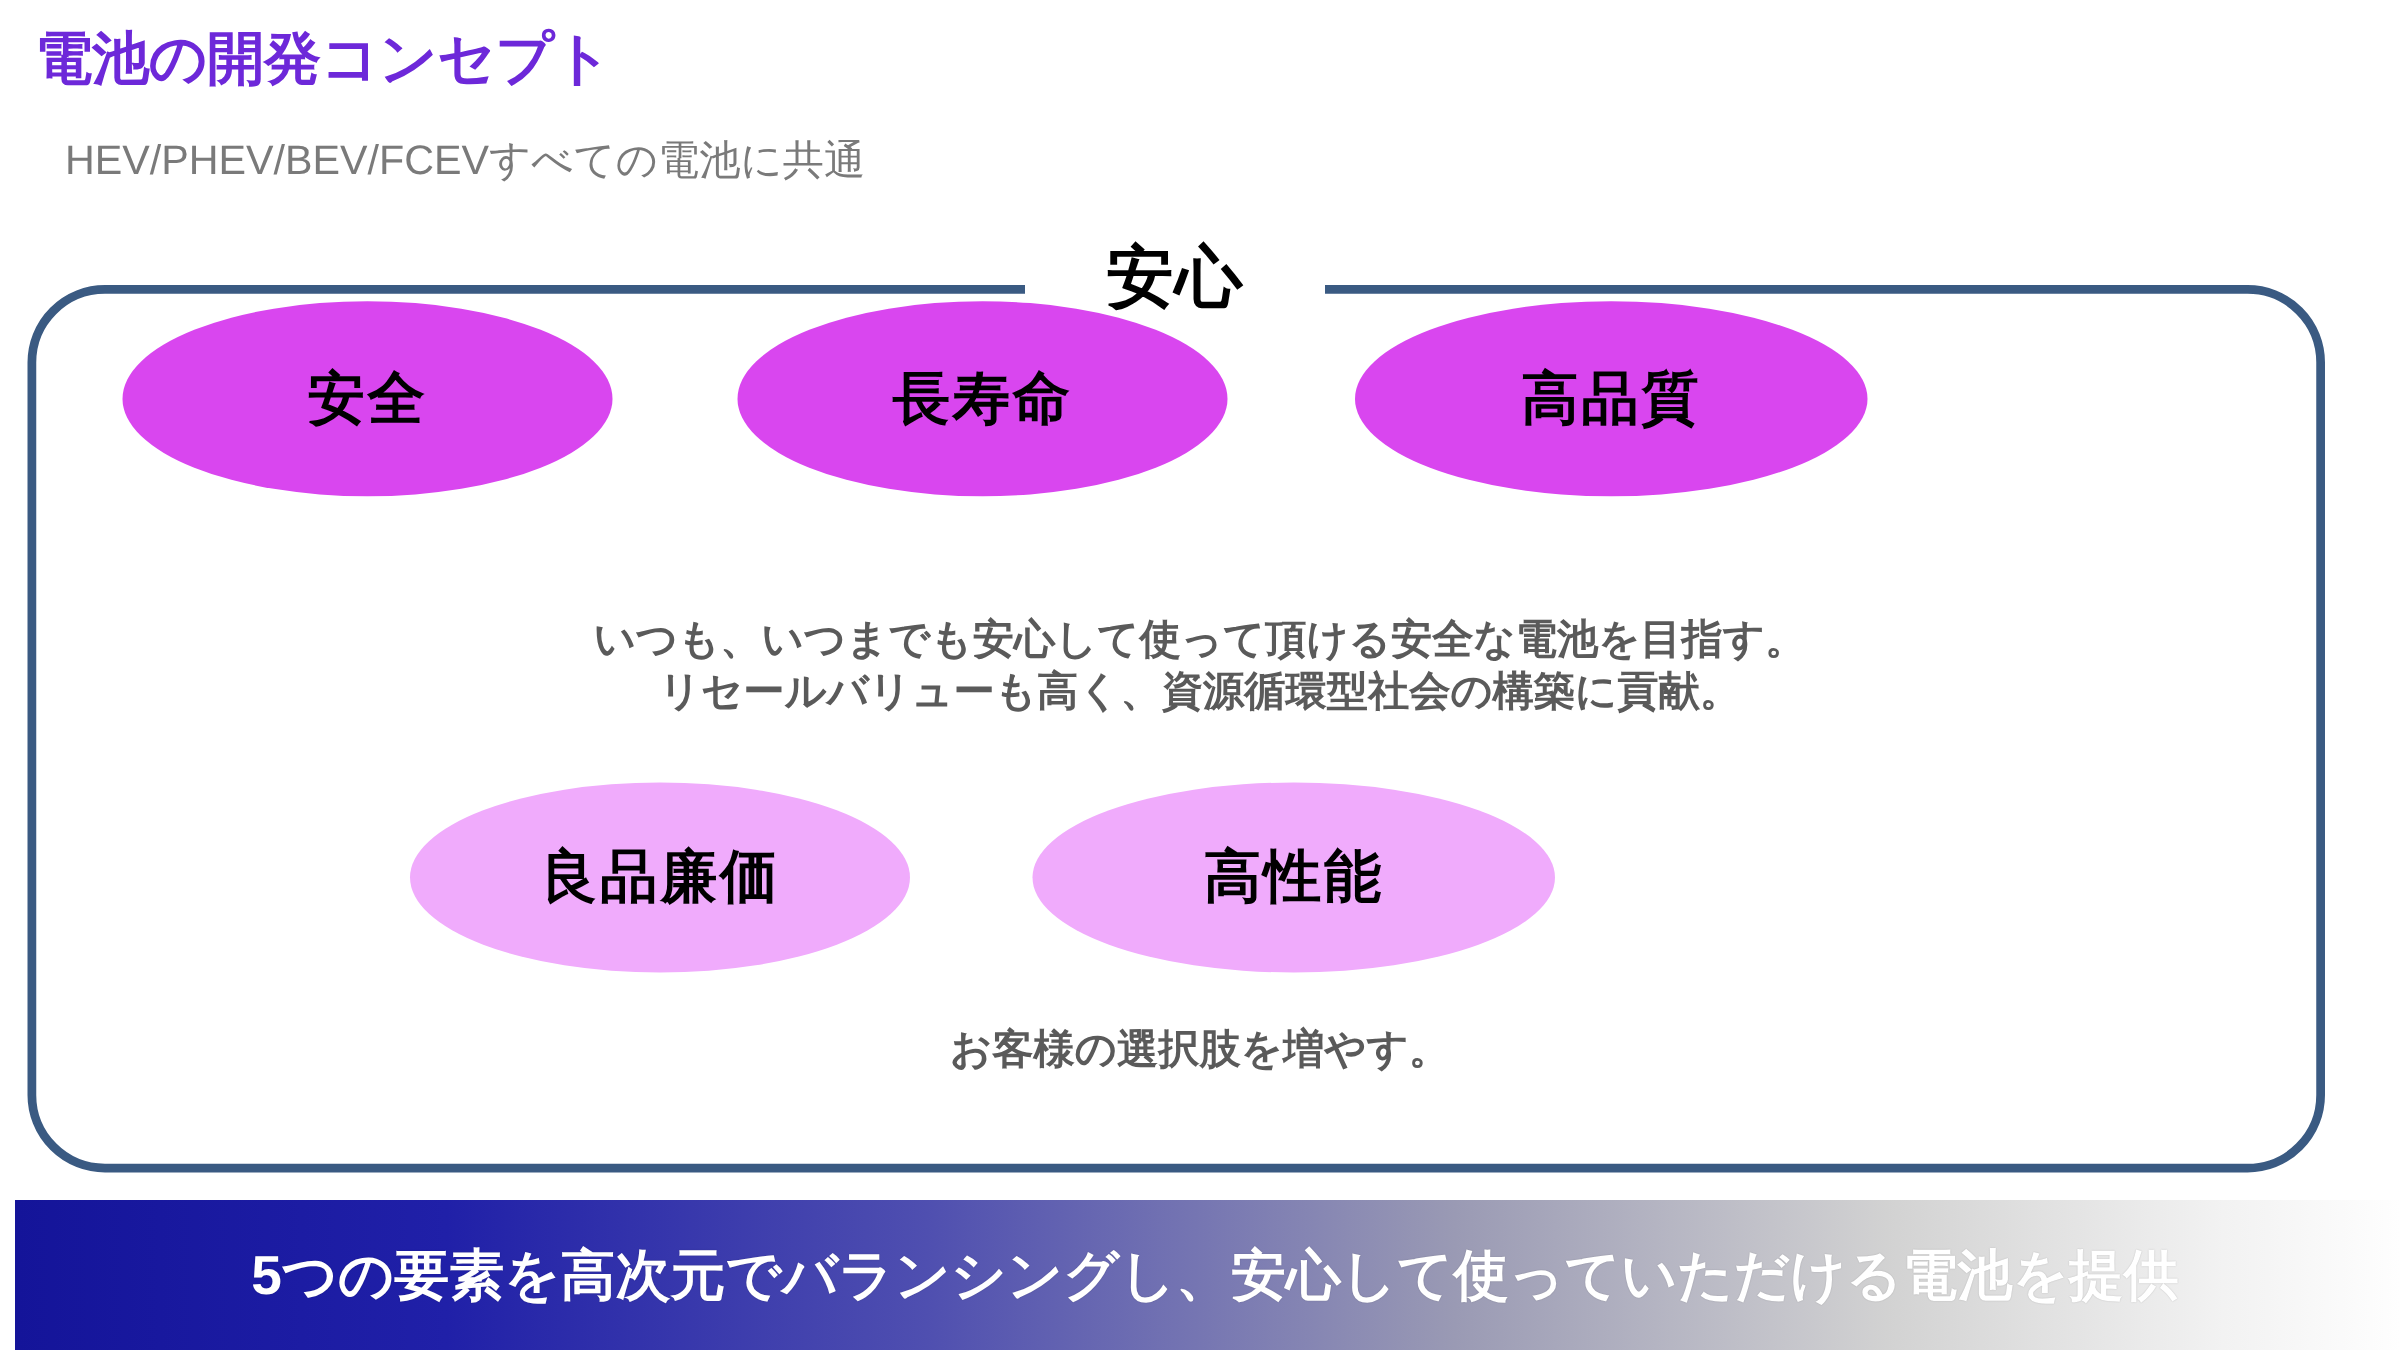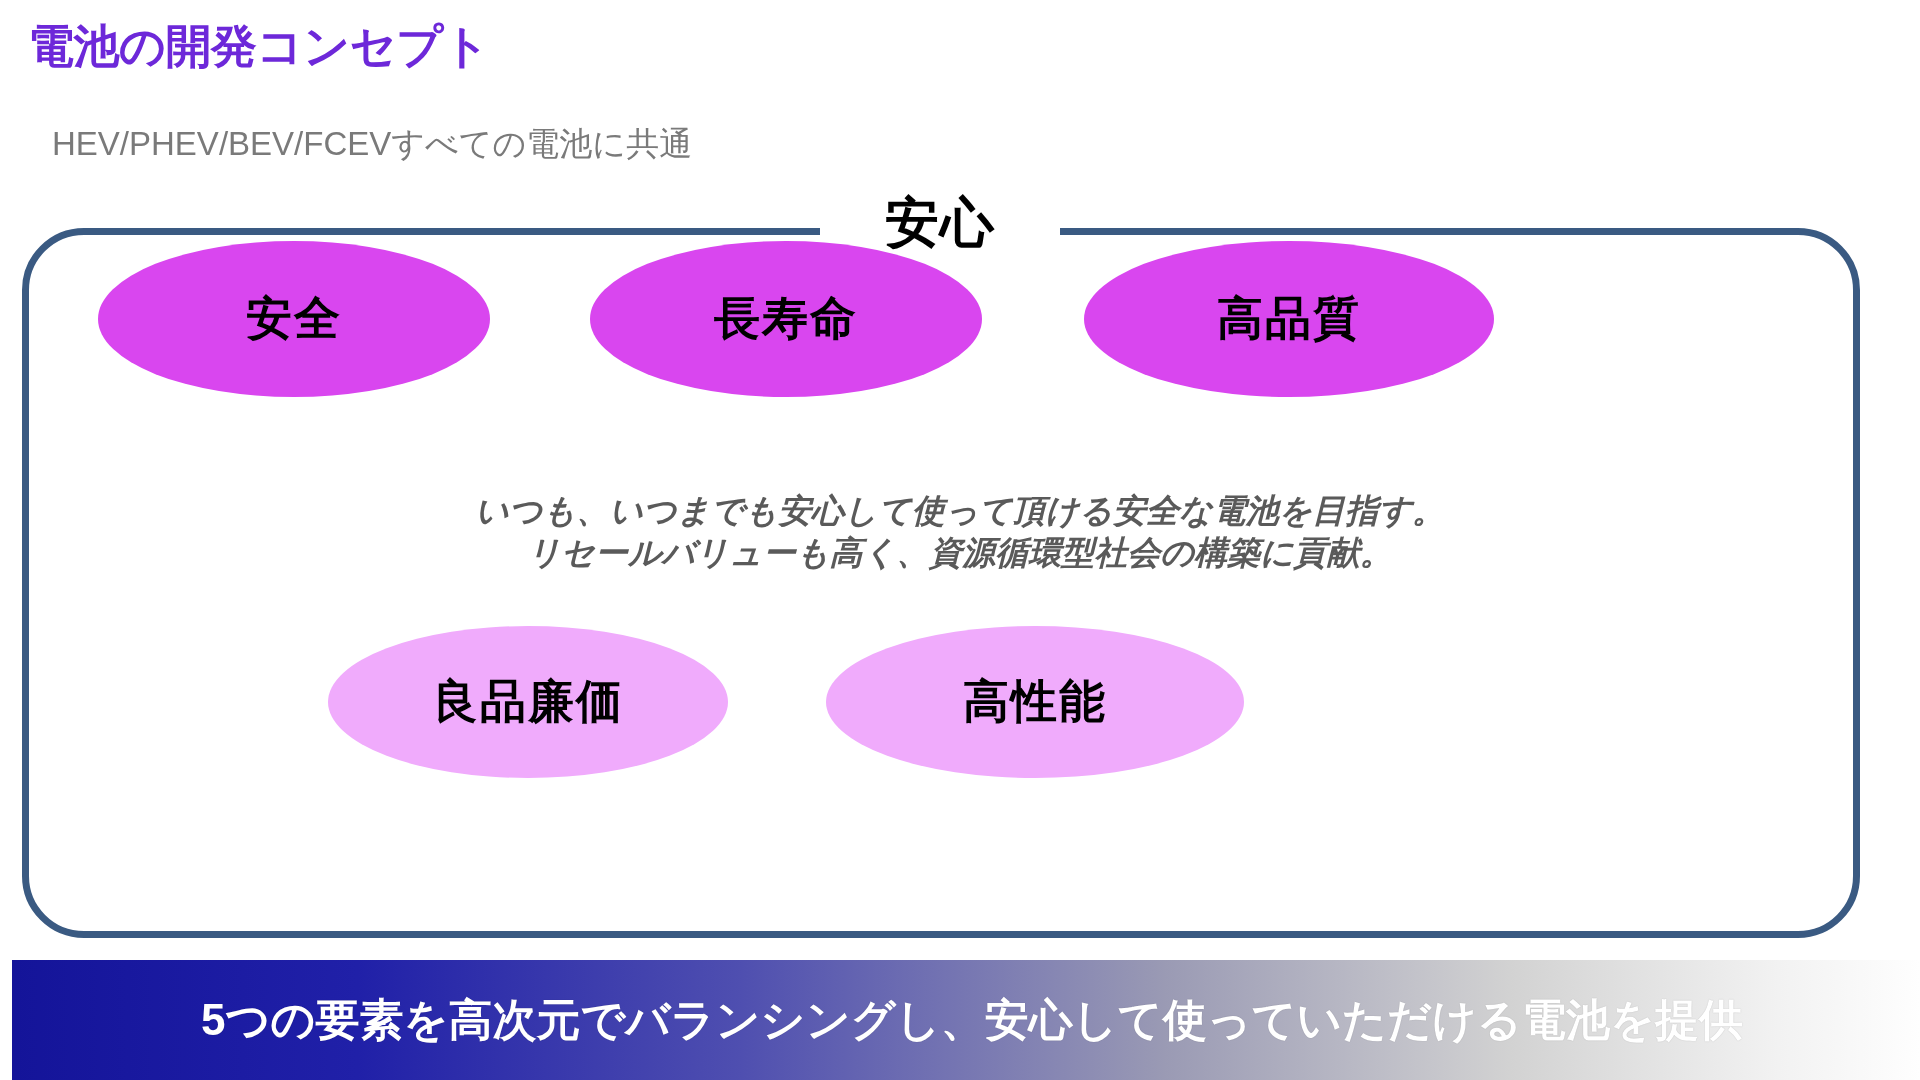--- a/index.html
+++ b/index.html
@@ -27,21 +27,20 @@
     white-space: nowrap;
   }
   #slide-subtitle {
     position: absolute;
     left: 52px;
     top: 106px;
     font-size: 33px;
     font-weight: normal;
     color: #7a7a7a;
     white-space: nowrap;
-    margin-top: 16px;
   }
 
   
   #concept-frame {
     position: absolute;
     left: 22px;
     top: 228px;
     width: 1838px;
     height: 710px;
     border: 7px solid #3a5a82;
@@ -93,21 +92,20 @@
   #ellipse-perf     { left: 826px; top: 626px; width: 418px; height: 152px; font-size: 46px; }
 
   
   .body-copy {
     position: absolute;
     text-align: center;
     color: #5a5a5a;
     font-weight: bold;
     line-height: 1.28;
     white-space: nowrap;
-    font-style: italic;
   }
   #copy-upper {
     left: 0; right: 0;
     top: 490px;
     font-size: 33px;
   }
   #copy-lower {
     left: 0; right: 0;
     top: 818px;
     font-size: 33px;
@@ -168,17 +166,18 @@
 
 <div id="ellipse-value" class="ellipse ellipse-cool">
   <span>良品廉価</span>
 </div>
 
 <div id="ellipse-perf" class="ellipse ellipse-cool">
   <span>高性能</span>
 </div>
 
 <div id="copy-lower" class="body-copy">
+  <span class="line">お客様の選択肢を増やす。</span>
 </div>
 
 <div id="bottom-banner">
   <span id="banner-text">5つの要素を高次元でバランシングし、安心して使っていただける電池を提供</span>
 </div>
 
 </body></html>

